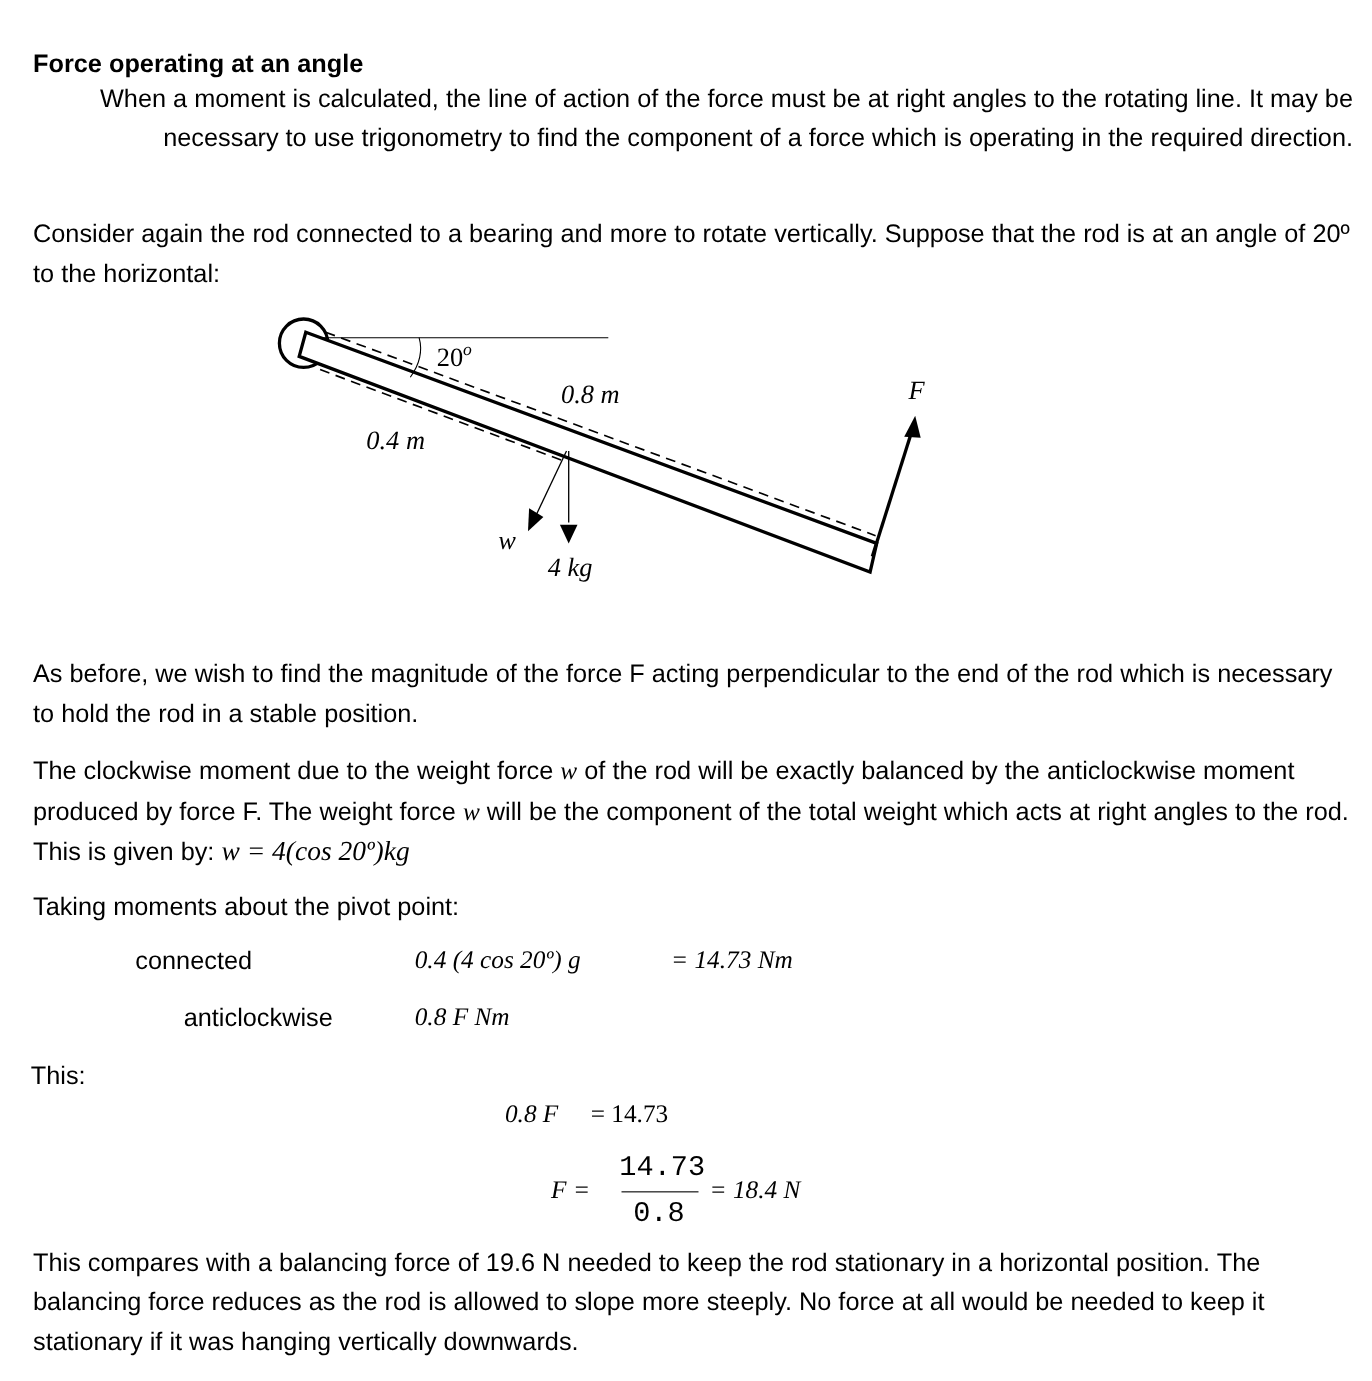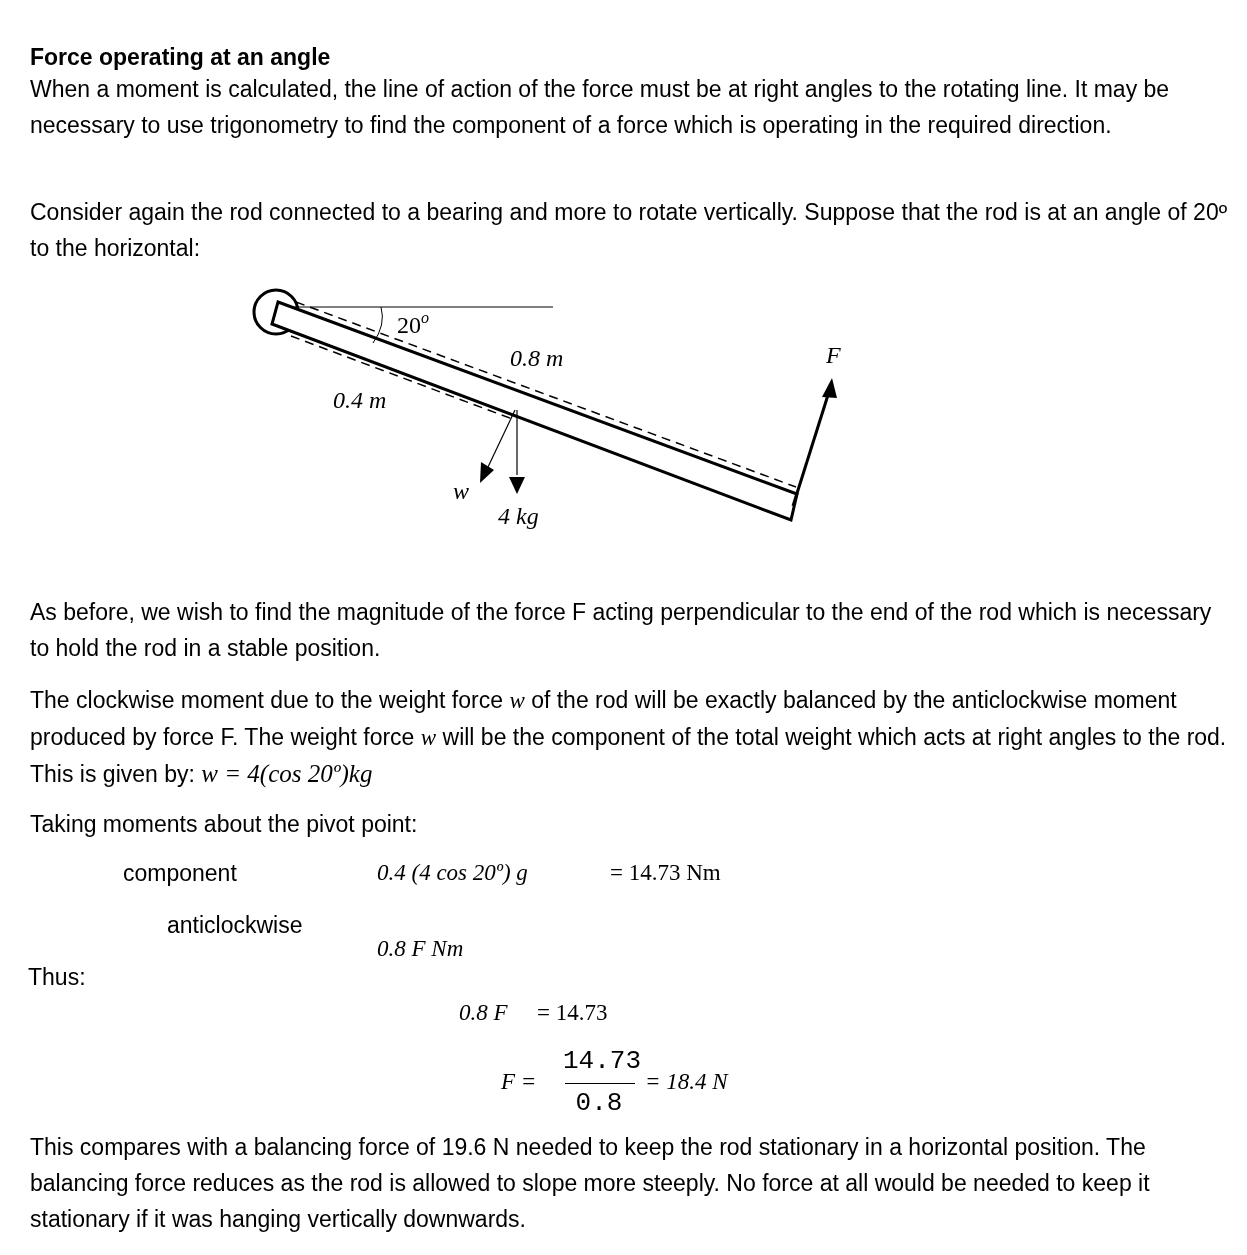--- a/index.html
+++ b/index.html
@@ -10,21 +10,21 @@
   .math { font-family:"Liberation Serif", serif; font-style:italic; }
   .m { position:absolute; font-family:"Liberation Serif", serif; font-size:23px; }
   .lbl { position:absolute; font-size:23px; }
   svg text { font-family:"Liberation Serif", serif; font-size:24px; }
   .frac { position:absolute; text-align:center; font-family:Liberation Mono, monospace; font-size:26px; }
 </style>
 </head>
 <body>
 
 <div class="title">Force operating at an angle</div>
-<p class="p" style="top:71px;">When a moment is calculated, the line of action of the force must be at right angles to the rotating line.  It may be necessary to use trigonometry to find the component of a force which is operating in the required direction.</p>
+<p class="p" style="top:71px;text-align:right;">When a moment is calculated, the line of action of the force must be at right angles to the rotating line.  It may be necessary to use trigonometry to find the component of a force which is operating in the required direction.</p>
 <p class="p" style="top:194px;">Consider again the rod connected to a bearing and more to rotate vertically.  Suppose that the rod is at an angle of 20º to the horizontal:</p>
 
 <svg width="1247" height="300" style="position:absolute;left:0;top:280px;">
 
   <circle cx="276" cy="32" r="22" fill="none" stroke="#000" stroke-width="3"></circle>
 
   <line x1="290" y1="27" x2="553" y2="27" stroke="#000" stroke-width="1"></line>
 
   <polygon points="278,22 797,214 791,240 272,44" fill="#fff" stroke="#000" stroke-width="3"></polygon>
 
@@ -45,28 +45,28 @@
   <text x="333" y="128" font-style="italic">0.4 m</text>
   <text x="826" y="83" font-style="italic">F</text>
   <text x="453" y="219" font-style="italic">w</text>
   <text x="498" y="244" font-style="italic">4 kg</text>
 </svg>
 
 <p class="p" style="top:594px;">As before, we wish to find the magnitude of the force F acting perpendicular to the end of the rod which is necessary to hold the rod in a stable position.</p>
 <p class="p" style="top:682px;"><span>The clockwise moment due to the weight force </span><span class="math">w</span><span> of the rod will be exactly balanced by the anticlockwise moment produced by force F.  The weight force </span><span class="math">w</span><span> will be the component of the total weight which acts at right angles to the rod.  This is given by:  </span><span class="math" style="font-size:25px;">w = 4(cos 20º)kg</span></p>
 <p class="p" style="top:806px;">Taking moments about the pivot point:</p>
 
-<div class="lbl" style="left:123px;top:860px;">component</div>
+<div class="lbl" style="left:123px;top:860px;">connected</div>
 <div class="m" style="left:377px;top:860px;font-style:italic;">0.4 (4 cos 20º) g</div>
-<div class="m" style="left:610px;top:860px;">=  14.73 Nm</div>
+<div class="m" style="left:610px;top:860px;font-style:italic;">=  14.73 Nm</div>
 
 <div class="lbl" style="left:123px;top:912px;margin-left:44px;">anticlockwise</div>
-<div class="m" style="left:377px;top:912px;font-style:italic;margin-top:24px;">0.8 F  Nm</div>
+<div class="m" style="left:377px;top:912px;font-style:italic;">0.8 F  Nm</div>
 
-<div class="lbl" style="left:28px;top:964px;">Thus:</div>
+<div class="lbl" style="left:28px;top:964px;">This:</div>
 
 <div class="m" style="left:459px;top:1000px;font-style:italic;">0.8 F</div>
 <div class="m" style="left:537px;top:1000px;">= 14.73</div>
 
 <div class="m" style="left:501px;top:1069px;font-style:italic;">F  =</div>
 <div class="frac" style="left:563px;top:1046px;width:72px;">14.73</div>
 <div style="position:absolute;left:565px;top:1083px;width:70px;border-top:1.5px solid #000;"></div>
 <div class="frac" style="left:563px;top:1088px;width:72px;">0.8</div>
 <div class="m" style="left:645px;top:1069px;font-style:italic;">= 18.4 N</div>
 

